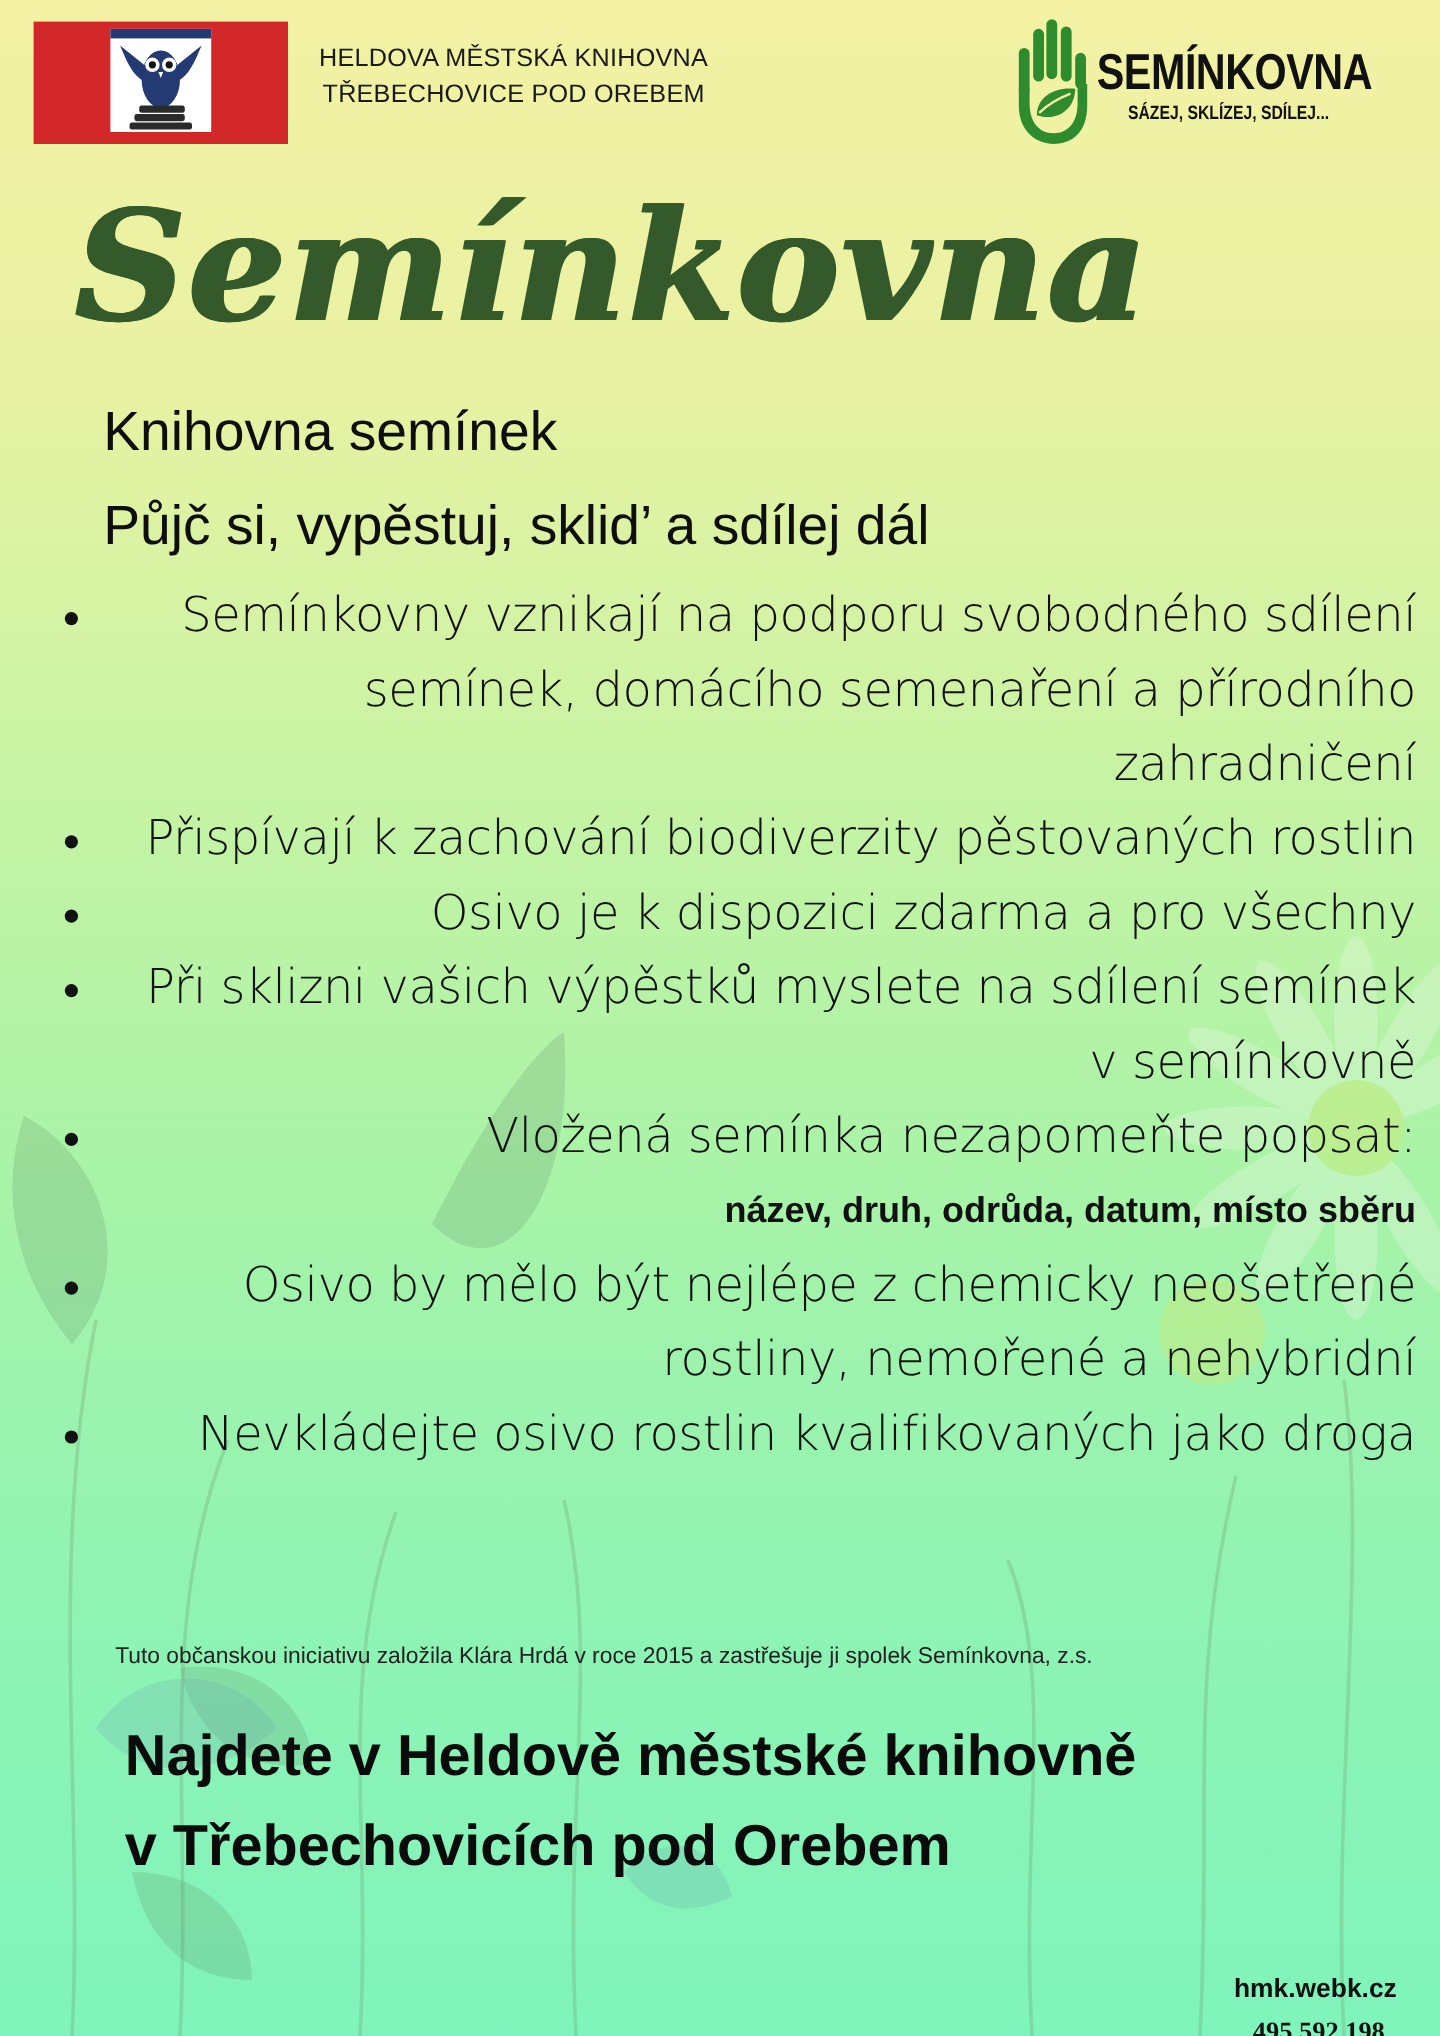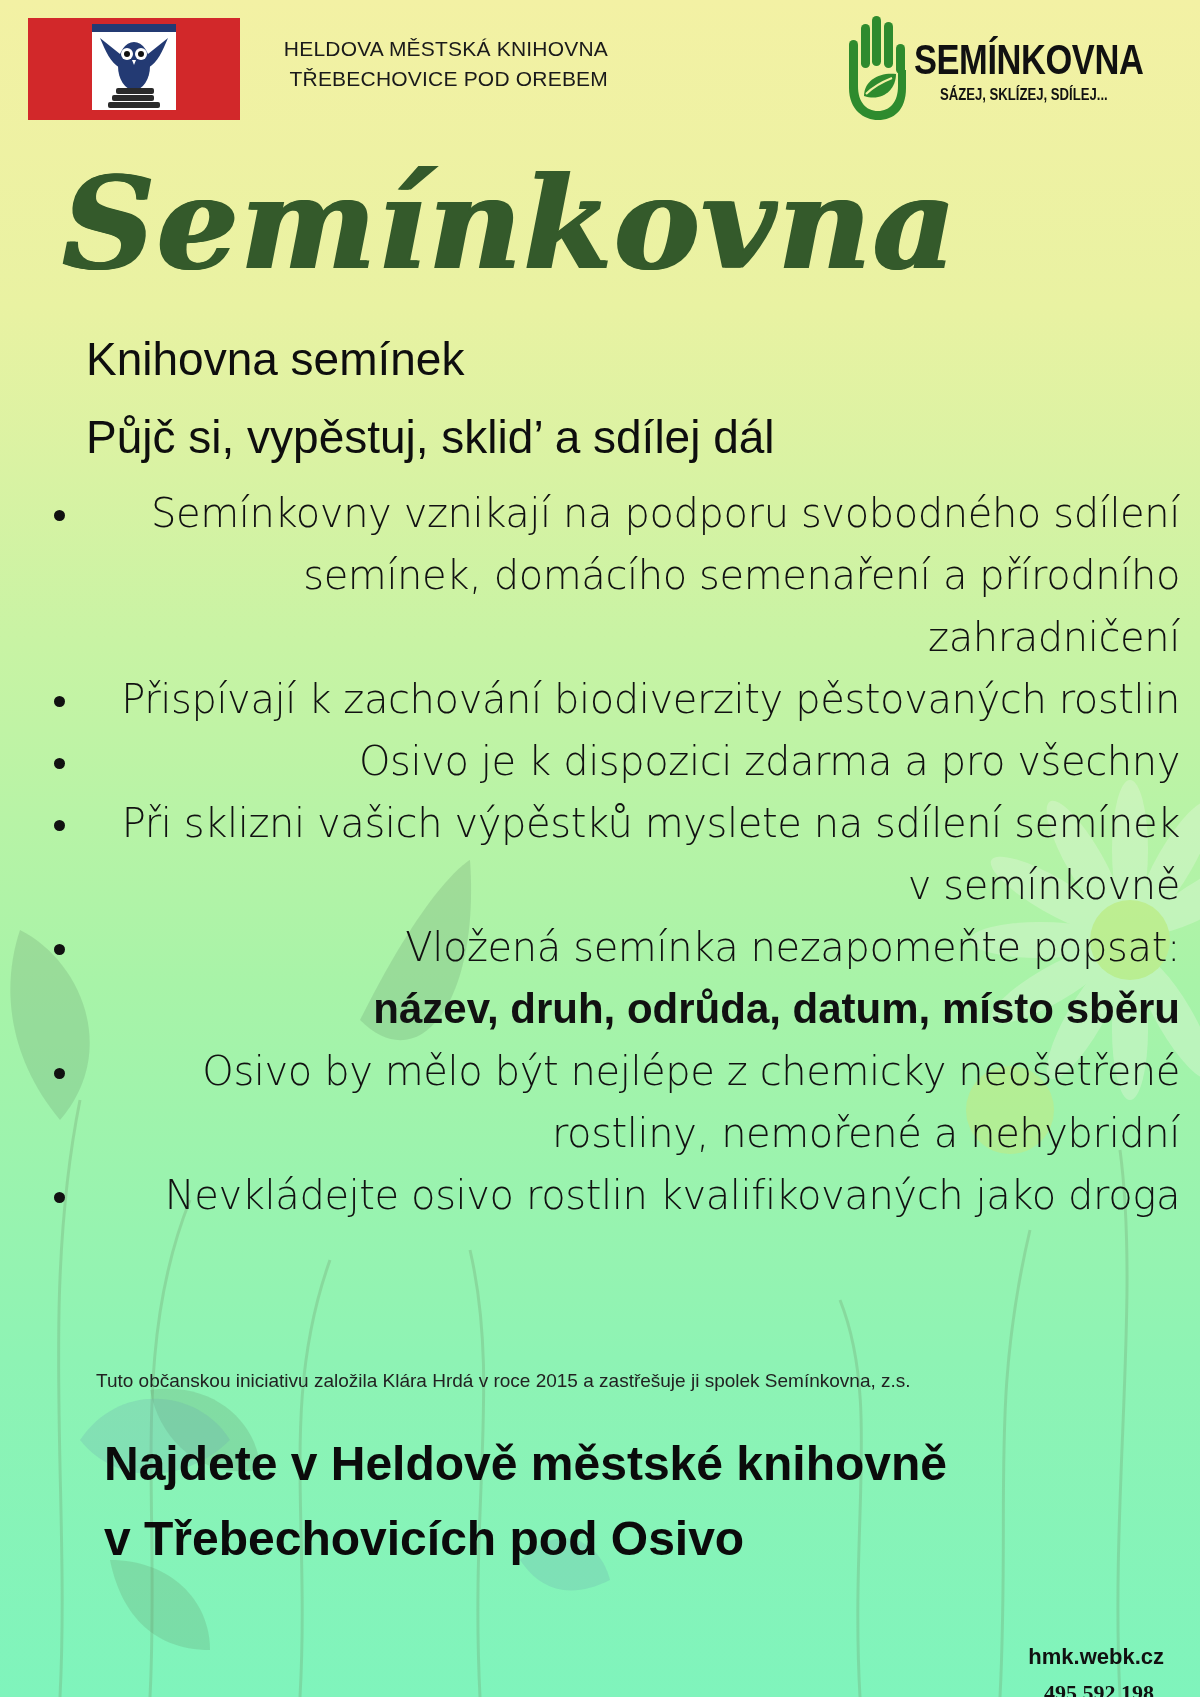--- a/index.html
+++ b/index.html
@@ -19,21 +19,21 @@
     position: absolute; left: 28px; top: 18px; width: 212px; height: 102px;
     background: #d2282a;
   }
   .lib-logo .owl-box {
     position: absolute; left: 64px; top: 6px; width: 84px; height: 86px;
     background: #fff; border-top: 8px solid #233a73; box-sizing: border-box;
   }
   .lib-name {
     position: absolute; left: 248px; top: 34px; width: 360px;
     font-family: "Liberation Sans", sans-serif; font-size: 21px; line-height: 30px;
-    text-align: right; color: #1a1a1a; letter-spacing: 0.2px;
+    text-align: center; color: #1a1a1a; letter-spacing: 0.2px;
   }
   .sem-logo { position: absolute; left: 846px; top: 14px; width: 340px; height: 108px; }
   .sem-logo .hand { position: absolute; left: 0; top: 0; width: 70px; height: 108px; }
   .sem-logo .brand {
     position: absolute; left: 68px; top: 22px;
     font-family: "Liberation Sans", sans-serif; font-weight: 900; font-size: 42px;
     letter-spacing: -0.5px; color: #111; transform: scaleX(0.82); transform-origin: left center;
   }
   .sem-logo .tagline {
     position: absolute; left: 94px; top: 72px;
@@ -64,21 +64,21 @@
     color: #111; font-weight: 300; text-align: right;
   }
   .bullets li { position: relative; padding-left: 40px; }
   .bullets li .dot {
     position: absolute; left: 4px; top: 28px; width: 11px; height: 11px;
     background: #111; border-radius: 50%;
   }
   .bullets li .txt { letter-spacing: -0.4px; }
   .bold-line {
     display: block; margin-left: 24px;
-    font-family: "Liberation Sans", sans-serif; font-weight: 700; font-size: 42px;
+    font-family: "Liberation Sans", sans-serif; font-weight: 700; font-size: 30px;
   }
   .note {
     position: absolute; left: 96px; top: 1370px; width: 1100px;
     font-family: "Liberation Sans", sans-serif; font-size: 19px; color: #222;
   }
   .find {
     position: absolute; left: 104px; width: 1000px;
     font-family: "Liberation Sans", sans-serif; font-weight: 700; font-size: 48px;
     color: #0b0b0b;
   }
@@ -185,19 +185,19 @@
     <li><span class="dot"></span><span class="txt">Osivo je k dispozici zdarma a pro všechny</span></li>
     <li><span class="dot"></span><span class="txt">Při sklizni vašich výpěstků myslete na sdílení semínek v semínkovně</span></li>
     <li><span class="dot"></span><span class="txt">Vložená semínka nezapomeňte popsat:</span><span class="bold-line">název, druh, odrůda, datum, místo sběru</span></li>
     <li><span class="dot"></span><span class="txt">Osivo by mělo být nejlépe z chemicky neošetřené rostliny, nemořené a nehybridní</span></li>
     <li><span class="dot"></span><span class="txt">Nevkládejte osivo rostlin kvalifikovaných jako droga</span></li>
   </ul>
 
   <div class="note">Tuto občanskou iniciativu založila Klára Hrdá v roce 2015 a zastřešuje ji spolek Semínkovna, z.s.</div>
 
   <div class="find find1">Najdete v Heldově městské knihovně</div>
-  <div class="find find2">v Třebechovicích pod Osivo</div>
+  <div class="find find2">v Třebechovicích pod Orebem</div>
 
   <div class="contact">
     <span>hmk.webk.cz</span>
     <span class="phone">495 592 198</span>
   </div>
 </div>
 
 </body></html>

